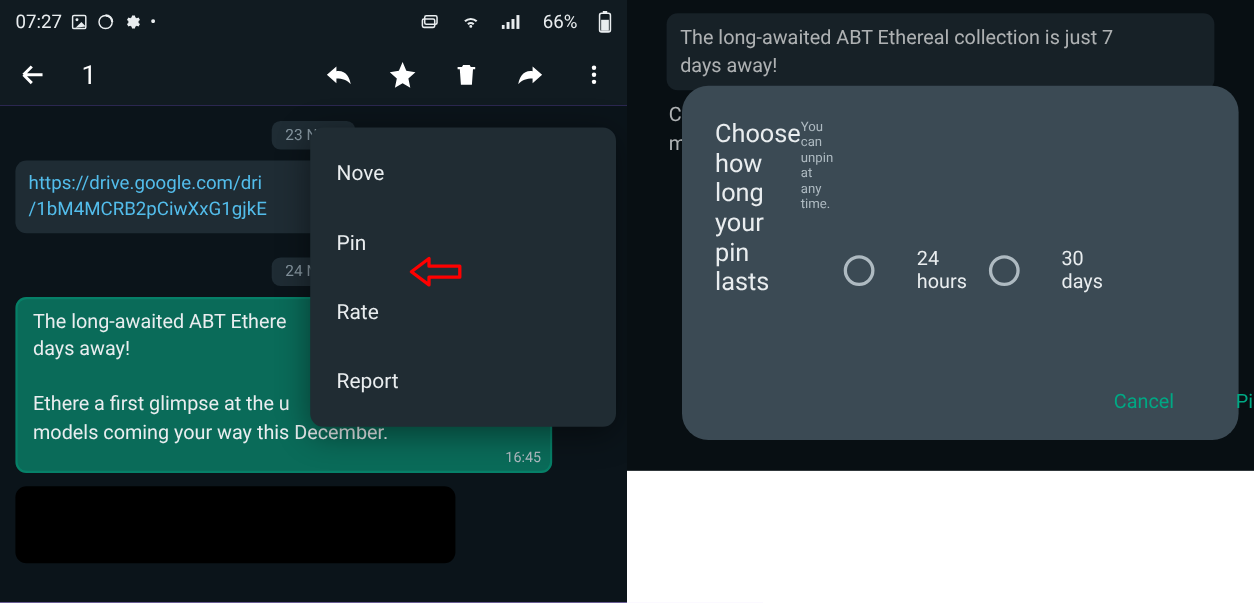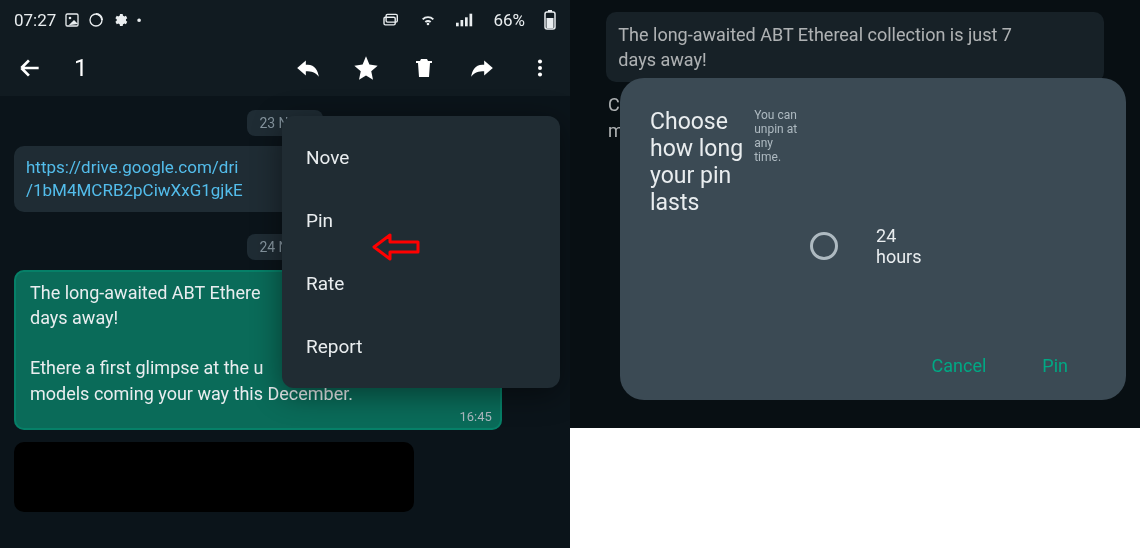--- a/index.html
+++ b/index.html
@@ -185,20 +185,24 @@
     <div class="overlay"></div>
 
     <div class="dialog">
       <div class="dlg-title">Choose how long your pin lasts</div>
       <div class="dlg-sub">You can unpin at any time.</div>
 
       <div class="radio-row">
         <span class="radio"></span>
         <span class="radio-label">24 hours</span>
       </div>
+      <div class="radio-row">
+        <span class="radio"></span>
+        <span class="radio-label">30 days</span>
+      </div>
 
       <div class="dlg-actions">
         <span class="dlg-btn">Cancel</span>
         <span class="dlg-btn">Pin</span>
       </div>
     </div>
   </div>
 
 </div>
 

